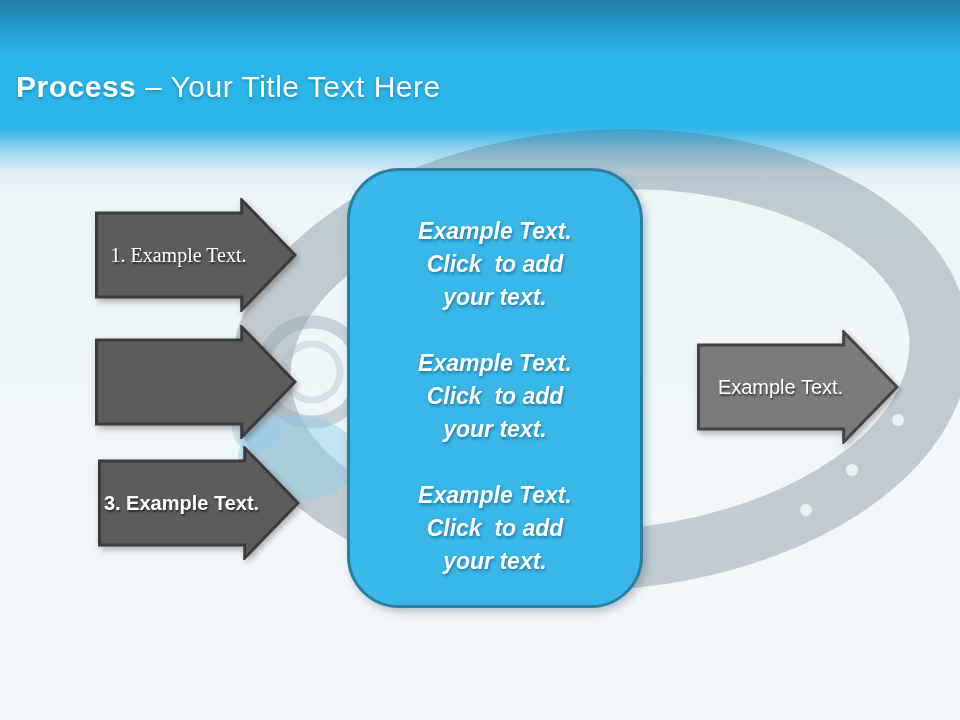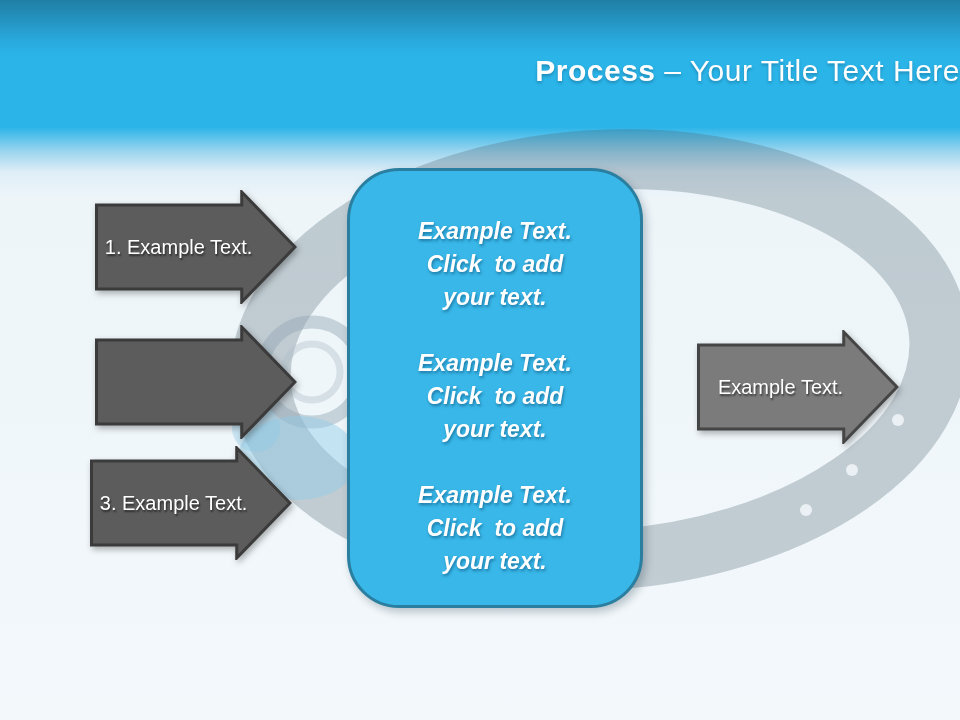--- a/index.html
+++ b/index.html
@@ -17,41 +17,41 @@
       #2bb4e8 127px,
       #9ed6ef 152px,
       #dfeef7 172px,
       #edf5f9 198px,
       #f3f8fb 100%);
   }
   .bg-art{position:absolute;left:0;top:0;width:960px;height:720px;}
 
   .title{
     position:absolute;top:54px;left:0;right:0;
-    text-align:right;color:#ffffff;font-size:30px;
+    text-align:left;color:#ffffff;font-size:30px;
     white-space:pre;letter-spacing:.5px;
     text-shadow:0 2px 3px rgba(10,60,90,.35);
-    margin:0;font-weight:400;
+    margin:16px;font-weight:400;
   }
   .title .bold{font-weight:700;}
 
   .arrow{position:absolute;width:202px;height:114px;}
   .arrow svg{position:absolute;left:0;top:0;width:100%;height:100%;
     filter:drop-shadow(2px 3px 3px rgba(0,0,0,.3));}
   .arrow .poly-left{fill:#5c5c5c;stroke:#3b3b3b;stroke-width:3;}
   .arrow .poly-right{fill:#7b7b7b;stroke:#454545;stroke-width:3;}
   .arrow-label{
     position:absolute;left:10px;top:15px;bottom:15px;right:45px;
     display:flex;align-items:center;justify-content:center;
     color:#fff;font-size:20px;white-space:pre;
     text-shadow:1px 2px 2px rgba(0,0,0,.55);
   }
-  .arrow1{left:95px;top:190px;}
+  .arrow1{left:95px;top:198px;font-family:Liberation Serif, serif;}
   .arrow2{left:95px;top:325px;}
-  .arrow3{left:90px;top:446px;}
+  .arrow3{left:98px;top:446px;font-weight:bold;}
   .arrow-out{left:697px;top:330px;}
 
   .center-box{
     position:absolute;left:347px;top:168px;width:296px;height:440px;
     box-sizing:border-box;
     background:#38b7e8;
     border:3px solid #2a7fa0;
     border-radius:52px;
     box-shadow:3px 4px 8px rgba(0,30,50,.25);
     padding-top:44px;

